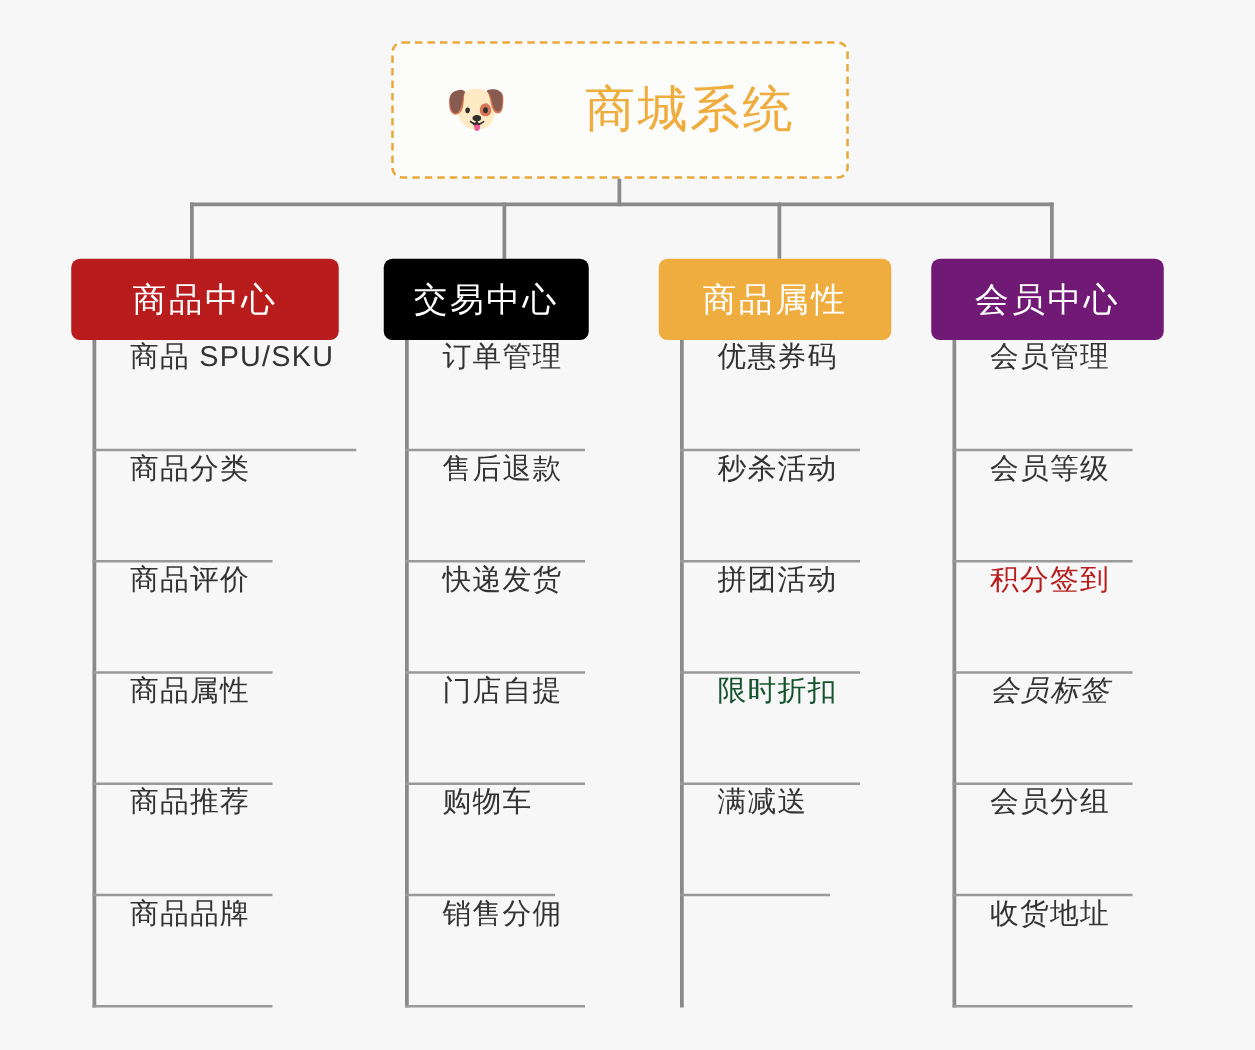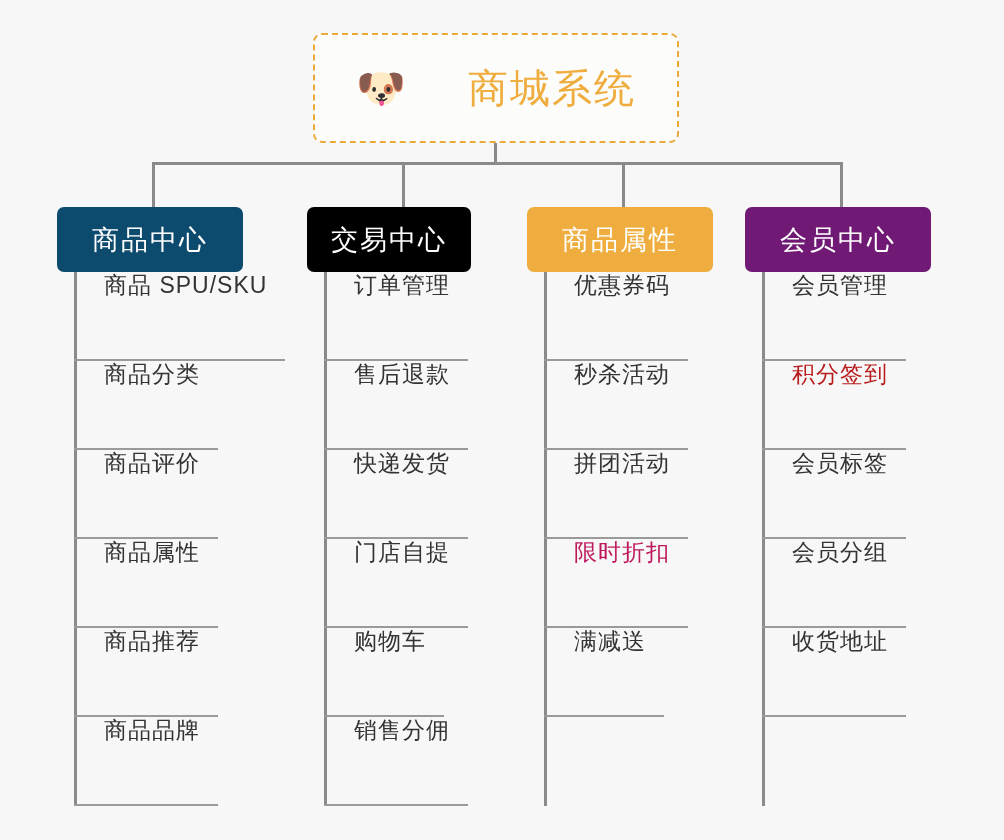--- a/index.html
+++ b/index.html
@@ -127,21 +127,21 @@
       <div class="conn conn-v" style="left: 494px; top: 143px; width: 3px; height: 22px; background: rgb(138, 138, 138);"></div>
       <div class="conn conn-h" style="left: 152px; top: 162px; width: 691px; height: 3px; background: rgb(138, 138, 138);"></div>
       <div class="conn conn-v" style="left: 152px; top: 162px; width: 3px; height: 45px; background: rgb(138, 138, 138);"></div>
       <div class="conn conn-v" style="left: 402px; top: 162px; width: 3px; height: 45px; background: rgb(138, 138, 138);"></div>
       <div class="conn conn-v" style="left: 622px; top: 162px; width: 3px; height: 45px; background: rgb(138, 138, 138);"></div>
       <div class="conn conn-v" style="left: 840px; top: 162px; width: 3px; height: 45px; background: rgb(138, 138, 138);"></div>
     </div>
 
   <div id="branches">
       <div class="branch" style="left: 57px; width: 186px;">
-        <div class="branch-header" style="background: #0c4a6e; width: 186px;">
+        <div class="branch-header" style="background: #b91c1c; width: 214px;">
           <span>商品中心</span>
         </div>
         <div class="branch-spine" style="height: 534px; background: rgb(138, 138, 138);"></div>
         <ul class="leaf-list">
           <li class="leaf">
             <div class="leaf-inner" style="border-bottom-color: rgb(154, 154, 154);"><span class="leaf-label" style="color: rgb(51, 51, 51);">商品 SPU/SKU</span></div>
           </li>
           <li class="leaf">
             <div class="leaf-inner" style="border-bottom-color: rgb(154, 154, 154);"><span class="leaf-label" style="color: rgb(51, 51, 51);">商品分类</span></div>
           </li>
@@ -194,41 +194,44 @@
           <li class="leaf">
             <div class="leaf-inner" style="border-bottom-color: rgb(154, 154, 154);"><span class="leaf-label" style="color: rgb(51, 51, 51);">优惠券码</span></div>
           </li>
           <li class="leaf">
             <div class="leaf-inner" style="border-bottom-color: rgb(154, 154, 154);"><span class="leaf-label" style="color: rgb(51, 51, 51);">秒杀活动</span></div>
           </li>
           <li class="leaf">
             <div class="leaf-inner" style="border-bottom-color: rgb(154, 154, 154);"><span class="leaf-label" style="color: rgb(51, 51, 51);">拼团活动</span></div>
           </li>
           <li class="leaf">
-            <div class="leaf-inner" style="border-bottom-color: rgb(154, 154, 154);"><span class="leaf-label" style="color: #be185d;">限时折扣</span></div>
+            <div class="leaf-inner" style="border-bottom-color: rgb(154, 154, 154);"><span class="leaf-label" style="color: #14532d;">限时折扣</span></div>
           </li>
           <li class="leaf">
             <div class="leaf-inner" style="border-bottom-color: rgb(154, 154, 154);"><span class="leaf-label" style="color: rgb(51, 51, 51);">满减送</span></div>
           </li>
         </ul>
       </div>
       <div class="branch" style="left: 745px; width: 186px;">
         <div class="branch-header" style="background: #701a75; width: 186px;">
           <span>会员中心</span>
         </div>
         <div class="branch-spine" style="height: 534px; background: rgb(138, 138, 138);"></div>
         <ul class="leaf-list">
           <li class="leaf">
             <div class="leaf-inner" style="border-bottom-color: rgb(154, 154, 154);"><span class="leaf-label" style="color: rgb(51, 51, 51);">会员管理</span></div>
           </li>
           <li class="leaf">
+            <div class="leaf-inner" style="border-bottom-color: rgb(154, 154, 154);"><span class="leaf-label" style="color: rgb(51, 51, 51);">会员等级</span></div>
+          </li>
+          <li class="leaf">
             <div class="leaf-inner" style="border-bottom-color: rgb(154, 154, 154);"><span class="leaf-label" style="color: #b91c1c;">积分签到</span></div>
           </li>
           <li class="leaf">
-            <div class="leaf-inner" style="border-bottom-color: rgb(154, 154, 154);"><span class="leaf-label" style="color: rgb(51, 51, 51);">会员标签</span></div>
+            <div class="leaf-inner" style="border-bottom-color: rgb(154, 154, 154); font-style: italic;"><span class="leaf-label" style="color: rgb(51, 51, 51);">会员标签</span></div>
           </li>
           <li class="leaf">
             <div class="leaf-inner" style="border-bottom-color: rgb(154, 154, 154);"><span class="leaf-label" style="color: rgb(51, 51, 51);">会员分组</span></div>
           </li>
           <li class="leaf">
             <div class="leaf-inner" style="border-bottom-color: rgb(154, 154, 154);"><span class="leaf-label" style="color: rgb(51, 51, 51);">收货地址</span></div>
           </li>
         </ul>
       </div>
     </div>

